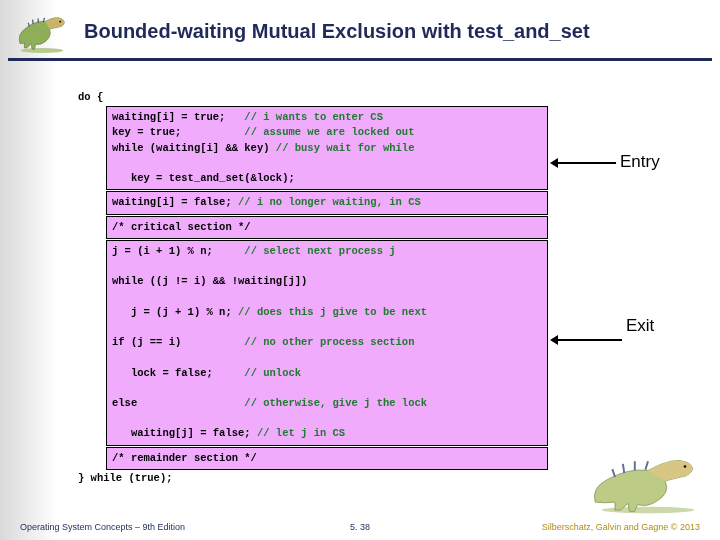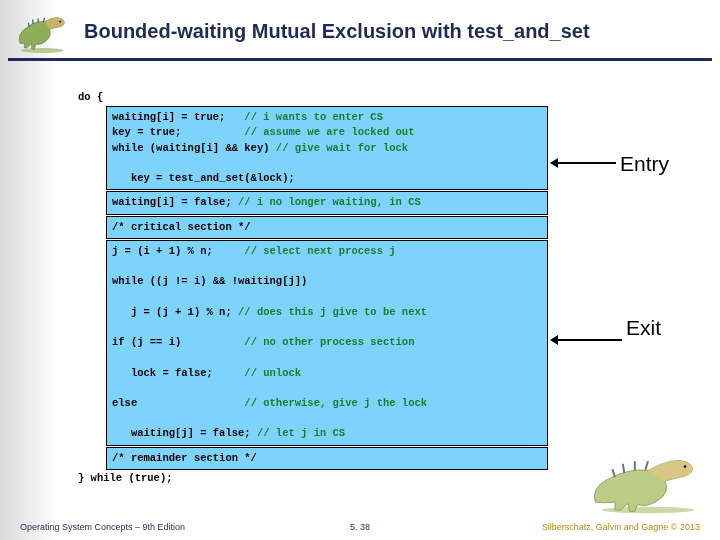--- a/index.html
+++ b/index.html
@@ -43,33 +43,33 @@
     font-size: 10.5px;
     font-weight: bold;
     color: #000;
     line-height: 1.45;
   }
   .code-area pre {
     font-family: inherit;
     white-space: pre;
   }
   .box {
-    background: #7dd3fc;
+    background: #f0abfc;
     border: 1.5px solid #000;
     padding: 3px 5px 3px 5px;
     margin: 1px 0 1px 28px;
   }
   .plain {
     padding-left: 0;
   }
   .green { color: #1f7a2e; }
   .entry-label, .exit-label {
     position: absolute;
     font-family: Arial, sans-serif;
-    font-size: 21px;
+    font-size: 17px;
     color: #000;
     font-weight: normal;
   }
   .entry-label { top: 152px; left: 620px; }
   .exit-label  { top: 316px; left: 626px; }
   .arrow {
     position: absolute;
     height: 2px;
     background: #000;
   }
@@ -118,21 +118,21 @@
   </svg>
   <div class="title">Bounded-waiting Mutual Exclusion with test_and_set</div>
 </div>
 <div class="hr"></div>
 
 <div class="code-area">
   <pre class="plain">do {</pre>
   <div class="box">
       <pre>waiting[i] = true;   <span class="green">// i wants to enter CS</span>
 key = true;          <span class="green">// assume we are locked out</span>
-while (waiting[i] &amp;&amp; key) <span class="green">// give wait for lock</span>
+while (waiting[i] &amp;&amp; key) <span class="green">// busy wait for while</span>
 
    key = test_and_set(&amp;lock);</pre>
     </div>
   <div class="box">
       <pre>waiting[i] = false; <span class="green">// i no longer waiting, in CS</span></pre>
     </div>
   <div class="box">
       <pre>/* critical section */</pre>
     </div>
   <div class="box">

